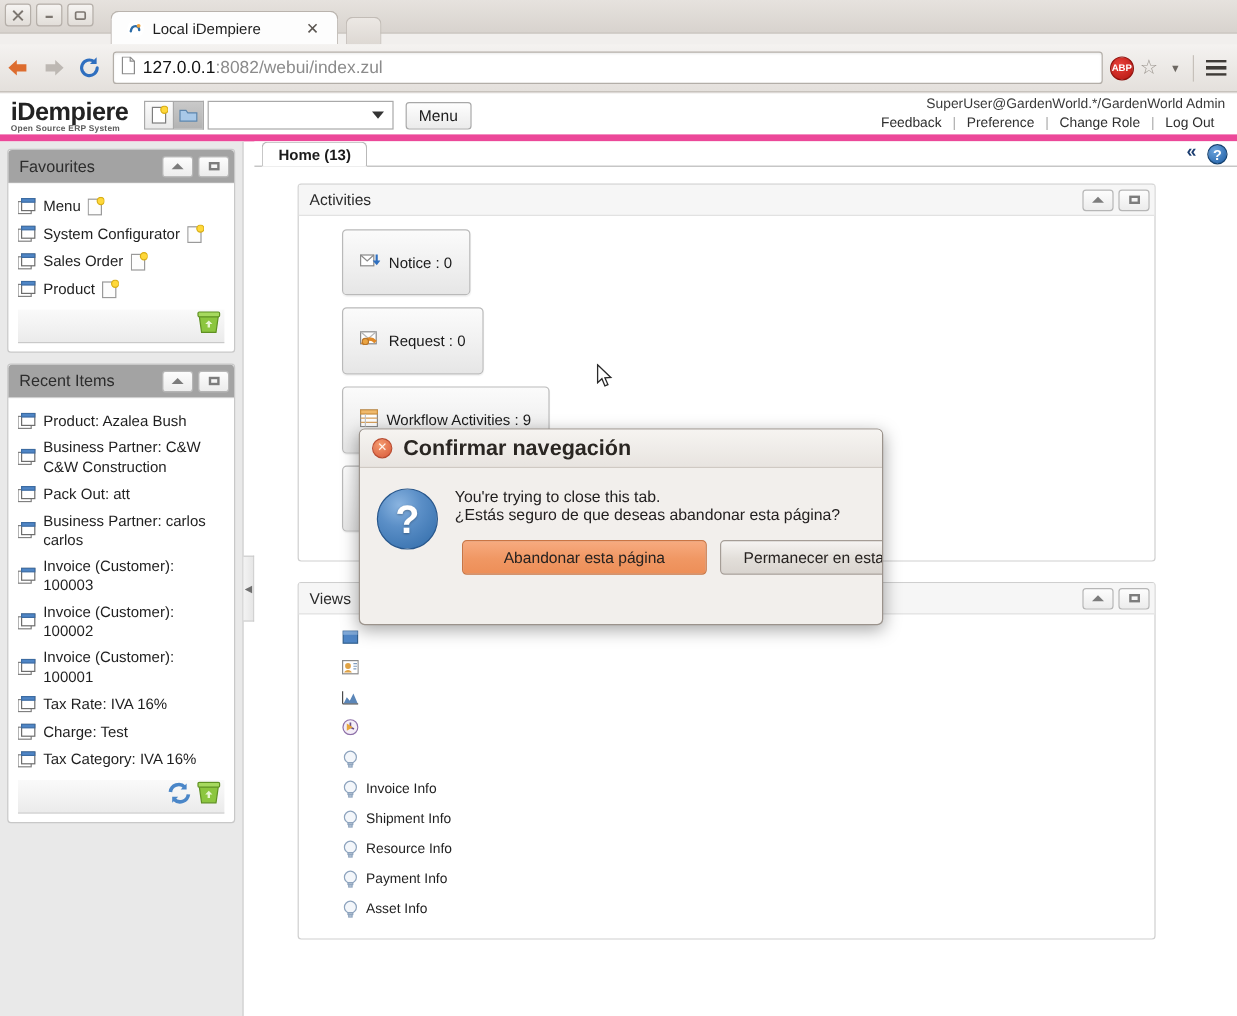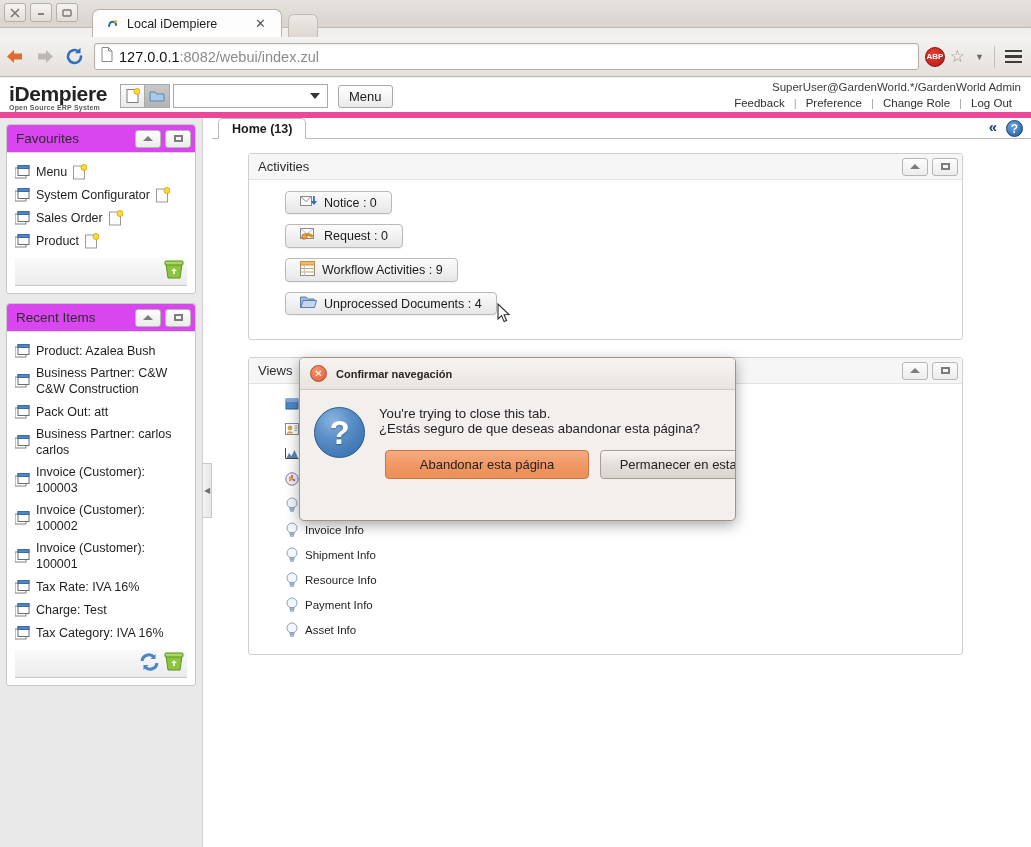--- a/index.html
+++ b/index.html
@@ -154,21 +154,21 @@
     position: absolute; left: 0; top: 0; width: 203px; height: 729px;
     background: #e9e9e9;
     border-right: 1px solid #cfcfcf;
     padding: 6px;
   }
   .panel {
     background: #fff; border: 1px solid #c8c8c8; border-radius: 3px;
     margin-bottom: 9px;
   }
   .panel-head {
-    height: 28px; background: #d946ef; border-bottom: 1px solid #dcdcdc;
+    height: 28px; background: #a3a3a3; border-bottom: 1px solid #dcdcdc;
     display: flex; align-items: center; padding: 0 4px 0 9px;
     border-radius: 3px 3px 0 0;
   }
   .panel-title { font-size: 13.5px; color: #2c2c2c; flex: 1 1 auto; }
   .pbtn {
     width: 26px; height: 18px; margin-left: 4px;
     border: 1px solid #b6b6b6; border-radius: 3px;
     background: linear-gradient(to bottom,#fdfdfd,#ececec);
     display: flex; align-items: center; justify-content: center;
   }
@@ -236,21 +236,21 @@
   .card-head {
     height: 26px; background: #f6f6f6; border-bottom: 1px solid #e2e2e2;
     display: flex; align-items: center; padding: 0 4px 0 9px;
   }
   .card-title { font-size: 13px; color: #2b2b2b; flex: 1 1 auto; }
   .card-body { padding: 11px 0 14px 0; }
 
   .act-btn {
     display: inline-flex; align-items: center; gap: 7px;
     margin: 0 0 10px 36px;
-    padding: 2px 14px;
+    padding: 18px 14px;
     border: 1px solid #b9b9b9; border-radius: 4px;
     background: linear-gradient(to bottom,#fbfbfb 0%, #f1f1f1 50%, #e6e6e6 100%);
     font-size: 12.5px; color: #1a1a1a;
     box-shadow: 0 1px 1px rgba(0,0,0,.06);
   }
   .act-row { display: block; }
 
   .view-item {
     display: flex; align-items: center; gap: 6px;
     padding: 2px 0 2px 36px; font-size: 11.5px; color: #1f1f1f;
@@ -280,21 +280,21 @@
     border-bottom: 1px solid #cfc9c3;
     display: flex; align-items: center; padding: 0 10px; gap: 9px;
   }
   .dlg-close {
     width: 17px; height: 17px; border-radius: 50%;
     background: radial-gradient(circle at 38% 30%, #f49a6e, #d8593a);
     border: 1px solid #b94b2f;
     color: #fff6f0; font-size: 10px; line-height: 1;
     display: flex; align-items: center; justify-content: center;
   }
-  .dlg-title { font-size: 11px; font-weight: bold; color: #2a2622; }
+  .dlg-title { font-size: 18px; font-weight: bold; color: #2a2622; }
   .dlg-body { display: flex; padding: 13px 16px 0 14px; gap: 14px; }
   .q-icon {
     width: 51px; height: 51px; border-radius: 50%; flex: 0 0 auto;
     background: radial-gradient(circle at 36% 26%, #8ab4e0 0%, #5b8fc7 38%, #2f6aa8 100%);
     border: 1px solid #28578c;
     color: #fff; font-size: 33px; font-weight: bold;
     display: flex; align-items: center; justify-content: center;
     text-shadow: 0 1px 2px rgba(0,0,0,.3);
     margin-top: 4px;
   }

